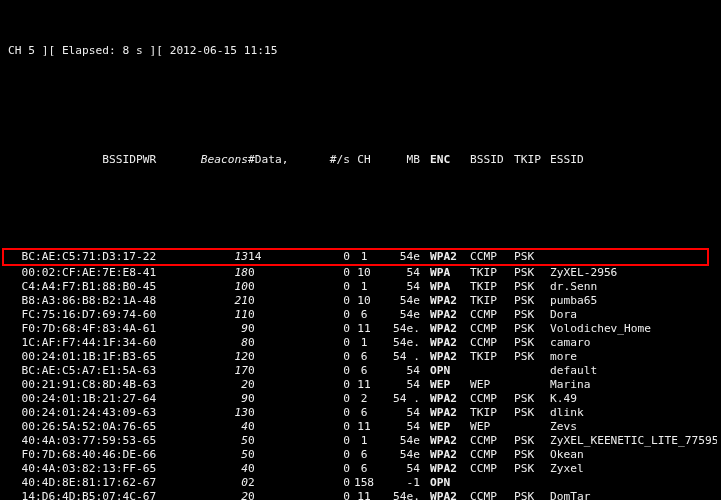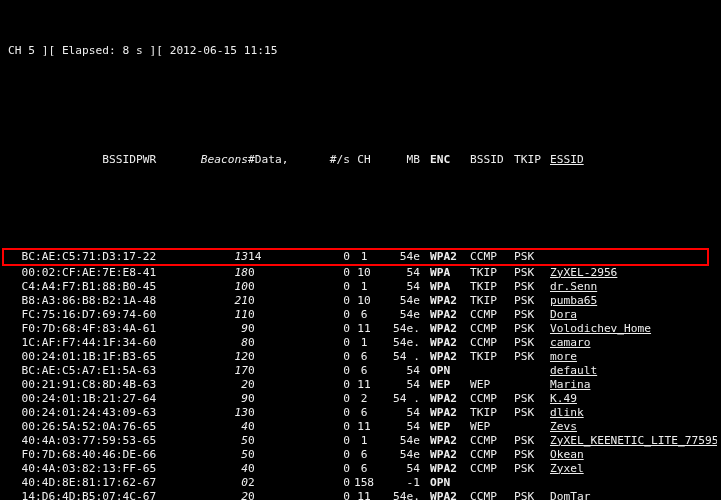--- a/index.html
+++ b/index.html
@@ -52,21 +52,21 @@
   .c-bssid   { width: 128px; text-align: right; }
   .c-pwr     { width: 36px; text-align: left; }
   .c-beacons { width: 76px; text-align: right; font-style: italic; }
   .c-data    { width: 68px; text-align: left; }
   .c-ps      { width: 34px; text-align: right; }
   .c-ch      { width: 28px; text-align: center; }
   .c-mb      { width: 42px; text-align: right; }
   .c-enc     { width: 40px; font-weight: bold; }
   .c-cipher  { width: 44px; }
   .c-auth    { width: 36px; }
-  .c-essid   { flex: 1; text-decoration: underline; }
+  .c-essid   { flex: 1; }
   .gap-s     { width: 10px; }
 
   .blank { height: 14px; }
 </style>
 </head>
 <body>
 
 <div class="terminal">
 
   <div class="row">

